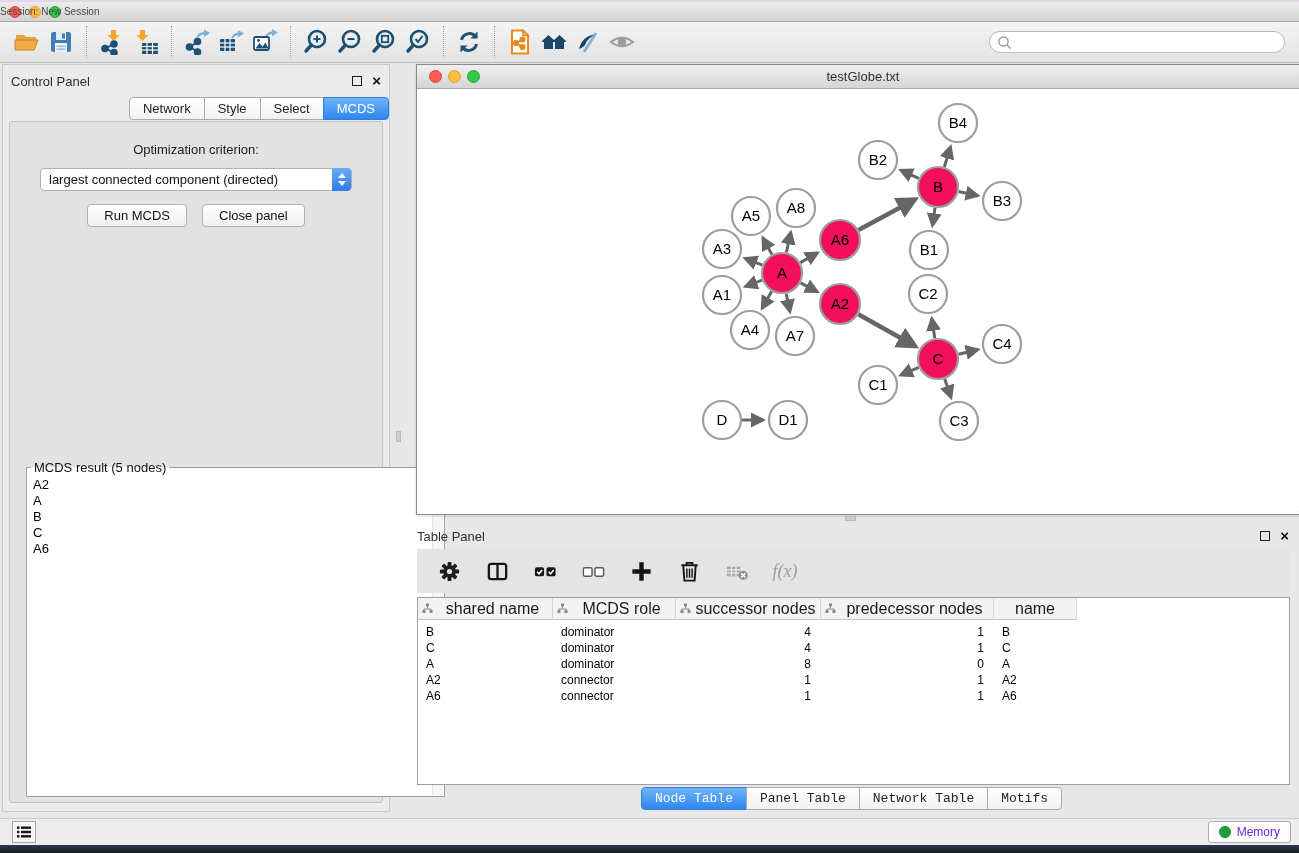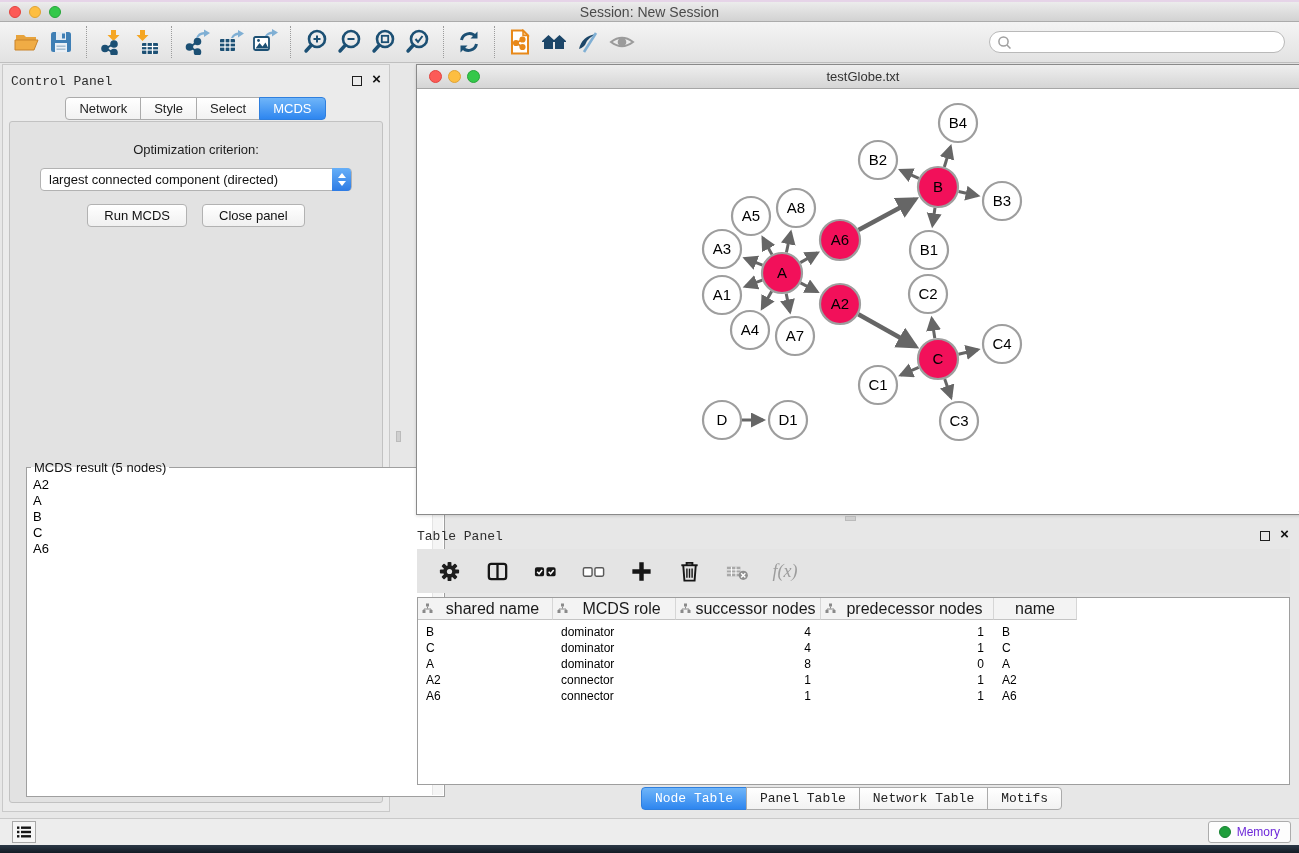--- a/index.html
+++ b/index.html
@@ -8,53 +8,53 @@
 
   
   .titlebar { height:22px; background:linear-gradient(#ECECEC,#D2D2D2);
     border-top:2px solid #E6D4E8; border-bottom:1px solid #ABABAB;
     position:relative; display:flex; align-items:center; }
   .lights { display:flex; gap:8px; margin-left:9px; }
   .light { width:12px; height:12px; border-radius:50%; }
   .light.red { background:#FC5B57; border:1px solid #E2443F; }
   .light.yellow { background:#FDBE41; border:1px solid #E0A334; }
   .light.green { background:#34C84A; border:1px solid #27A53A; }
-  .tb-title { position:absolute; left:0; right:0; text-align:center;
-    font-size:14px; color:#4A4A4A; }
+  .tb-title { position:absolute; left:0; right:0; text-align:left;
+    font-size:10px; color:#4A4A4A; }
 
   
   .toolbar { height:41px; background:linear-gradient(#F4F4F4,#E2E2E2);
     border-bottom:1px solid #BFBFBF; display:flex; align-items:center;
     padding:0 10px; }
   .tbtn { width:34px; height:32px; display:flex; align-items:center;
     justify-content:center; flex:none; cursor:default; }
   .tbtn svg { width:26px; height:26px; }
   .sep { width:1px; height:32px; border-left:1px dotted #9C9C9C; margin:0 8px; flex:none; }
   .spacer { flex:1; }
   .searchbox { width:296px; height:22px; border:1px solid #B9B9B9; border-radius:11px;
     background:#FFF; display:flex; align-items:center; padding:0 6px; margin-right:4px; }
   .searchbox svg { flex:none; }
   .search-input { border:none; outline:none; flex:1; height:18px; font-size:12px;
     background:transparent; font-family:"Liberation Sans",sans-serif; }
 
   
   .main { position:relative; height:755px; background:#E7E7E7; }
 
   
-  .panel-head { display:flex; align-items:center;font-family:Liberation Mono, monospace; }
+  .panel-head { display:flex; align-items:center; }
   .panel-title { font-size:13px; color:#2E2E2E; }
   .winbtns { margin-left:auto; display:flex; align-items:center; gap:10px; }
   .floatbox { width:10px; height:10px; border:1.6px solid #1E1E1E; display:inline-block; }
   .closex { font-size:15px; font-weight:900; color:#111; line-height:10px; }
 
   
   .control-panel { position:absolute; left:2px; top:1px; width:388px; height:748px;
     background:#EBEBEB; border:1px solid #C9C9C9; }
   .cp-head { height:26px; padding:6px 8px 0 8px; }
-  .seg-tabs { display:flex; justify-content:center; margin-top:6px; position:relative; z-index:2; }
+  .seg-tabs { display:flex; justify-content:flex-end; margin-top:6px; position:relative; z-index:2; }
   .seg-tab { font-size:13px; color:#222; background:linear-gradient(#FFFFFF,#F2F2F2);
     border:1px solid #ABABAB; padding:3px 13px; margin-left:-1px; cursor:default; }
   .seg-tab:first-child { border-radius:4px 0 0 4px; }
   .seg-tab:last-child { border-radius:0 4px 4px 0; }
   .seg-tab.active { background:linear-gradient(#6FB5F9,#2E86EF); color:#FFF; border-color:#2F7FDE; }
   .cp-content { position:absolute; left:6px; right:6px; top:56px; bottom:8px;
     background:#E2E2E2; border:1px solid #C2C2C2; border-radius:3px; }
   .opt-label { text-align:center; margin-top:20px; font-size:13px; color:#1C1C1C; }
   .selectbox { width:312px; height:23px; margin:11px auto 0 auto; background:#FFF;
     border:1px solid #B2B2B2; border-radius:4px; position:relative; display:flex; align-items:center; }

